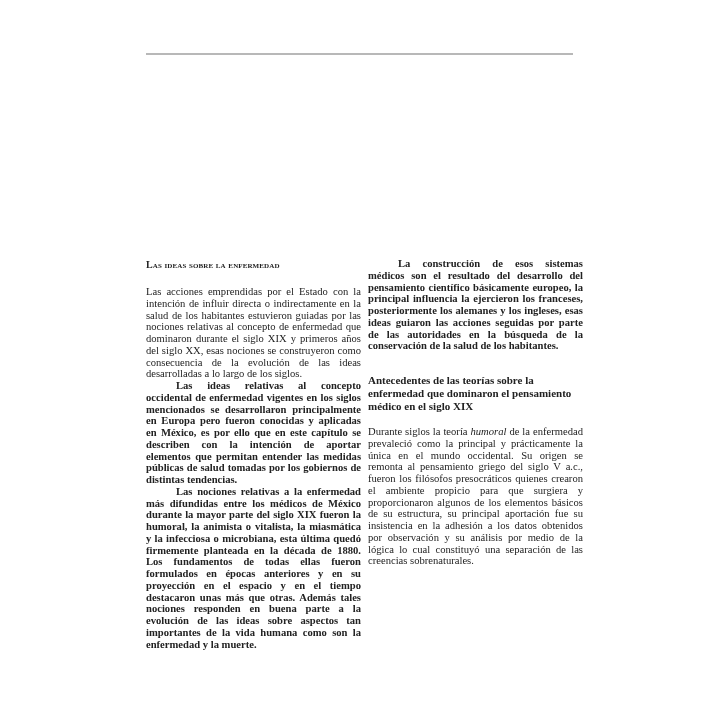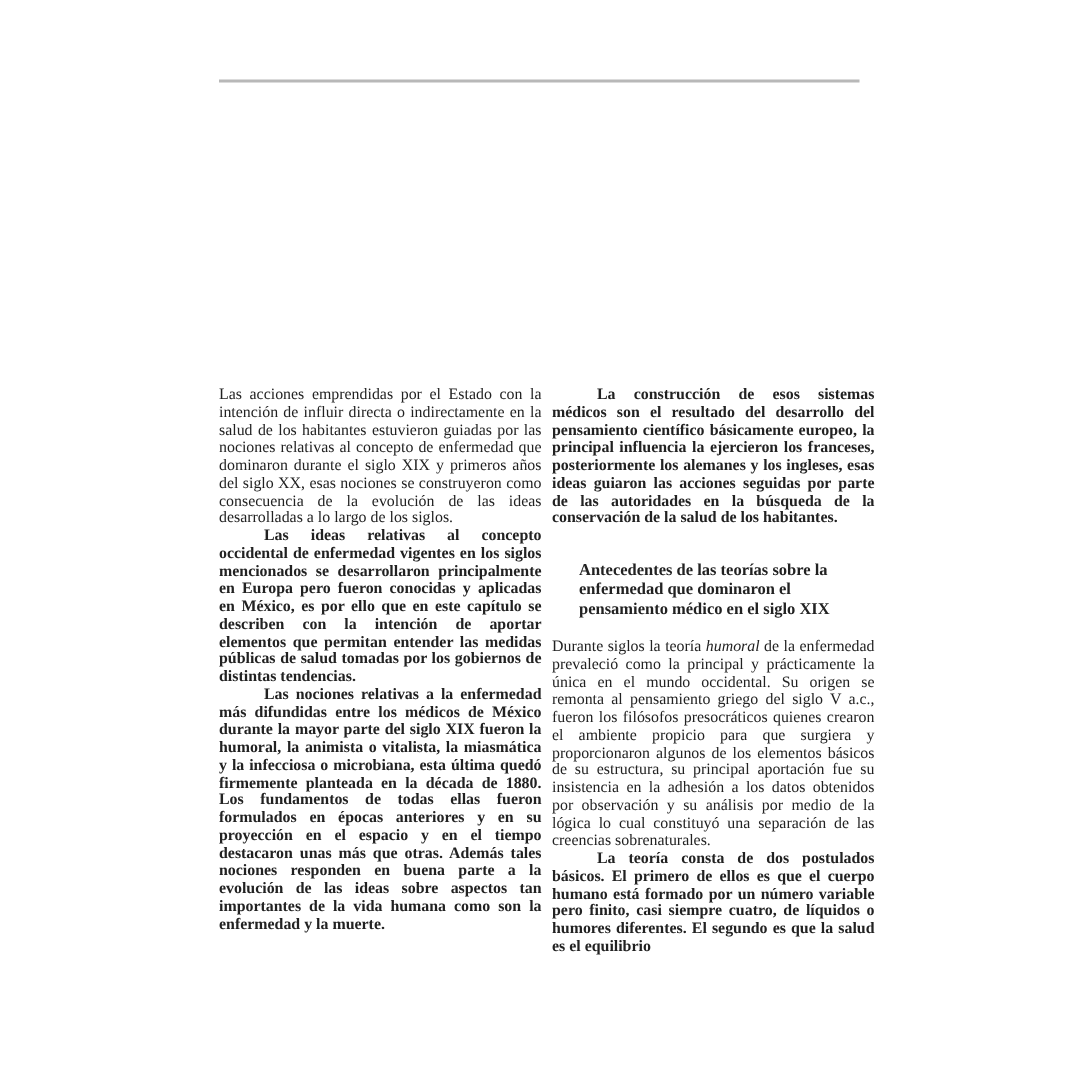--- a/index.html
+++ b/index.html
@@ -5,32 +5,32 @@
   html, body { margin: 0; padding: 0; background: #ffffff; }
   body { width: 720px; height: 720px; position: relative; overflow: hidden;
          font-family: "Liberation Serif", "DejaVu Serif", serif; color: #222; }
   .rule { position: absolute; left: 146px; top: 53px; width: 427px; height: 2px; background: #b8b8b8; }
   .col { position: absolute; top: 258px; width: 215px; font-size: 10.6px; line-height: 11.75px; text-align: justify; }
   .col.left { left: 146px; }
   .col.right { left: 368px; }
   .sc-head { font-weight: bold; font-size: 10px; font-variant: small-caps; letter-spacing: 0.1px; margin: 0 0 14px 0; line-height: 14px; }
   p { margin: 0; }
   p.indent { text-indent: 30px; font-weight: bold; }
-  .sub-head { font-weight: bold; font-size: 11px; line-height: 13px; margin: 22px 0 13px 18px; text-align: left; }
+  .sub-head { font-weight: bold; font-size: 11px; line-height: 13px; margin: 22px 0 13px 0; text-align: left; }
   em { }
 </style>
 </head>
 <body>
 
 <div class="rule"></div>
 
 <div class="col left">
+  <div class="sc-head">Las ideas sobre la enfermedad</div>
   <p>Las acciones emprendidas por el Estado con la intención de influir directa o indirectamente en la salud de los habitantes estuvieron guiadas por las nociones relativas al concepto de enfermedad que dominaron durante el siglo XIX y primeros años del siglo XX, esas nociones se construyeron como consecuencia de la evolución de las ideas desarrolladas a lo largo de los siglos.</p>
   <p class="indent">Las ideas relativas al concepto occidental de enfermedad vigentes en los siglos mencionados se desarrollaron principalmente en Europa pero fueron conocidas y aplicadas en México, es por ello que en este capítulo se describen con la intención de aportar elementos que permitan entender las medidas públicas de salud tomadas por los gobiernos de distintas tendencias.</p>
   <p class="indent">Las nociones relativas a la enfermedad más difundidas entre los médicos de México durante la mayor parte del siglo XIX fueron la humoral, la animista o vitalista, la miasmática y la infecciosa o microbiana, esta última quedó firmemente planteada en la década de 1880. Los fundamentos de todas ellas fueron formulados en épocas anteriores y en su proyección en el espacio y en el tiempo destacaron unas más que otras. Además tales nociones responden en buena parte a la evolución de las ideas sobre aspectos tan importantes de la vida humana como son la enfermedad y la muerte.</p>
 </div>
 
 <div class="col right">
   <p class="indent">La construcción de esos sistemas médicos son el resultado del desarrollo del pensamiento científico básicamente europeo, la principal influencia la ejercieron los franceses, posteriormente los alemanes y los ingleses, esas ideas guiaron las acciones seguidas por parte de las autoridades en la búsqueda de la conservación de la salud de los habitantes.</p>
   <div class="sub-head">Antecedentes de las teorías sobre la enfermedad que dominaron el pensamiento médico en el siglo XIX</div>
   <p><span>Durante siglos la teoría </span><em>humoral</em><span> de la enfermedad prevaleció como la principal y prácticamente la única en el mundo occidental. Su origen se remonta al pensamiento griego del siglo V a.c., fueron los filósofos presocráticos quienes crearon el ambiente propicio para que surgiera y proporcionaron algunos de los elementos básicos de su estructura, su principal aportación fue su insistencia en la adhesión a los datos obtenidos por observación y su análisis por medio de la lógica lo cual constituyó una separación de las creencias sobrenaturales.</span></p>
-  <p class="indent">La teoría consta de dos postulados básicos. El primero de ellos es que el cuerpo humano está formado por un número variable pero finito, casi siempre cuatro, de líquidos o humores diferentes. El segundo es que la salud es el equilibrio</p>
 </div>
 
 </body></html>

